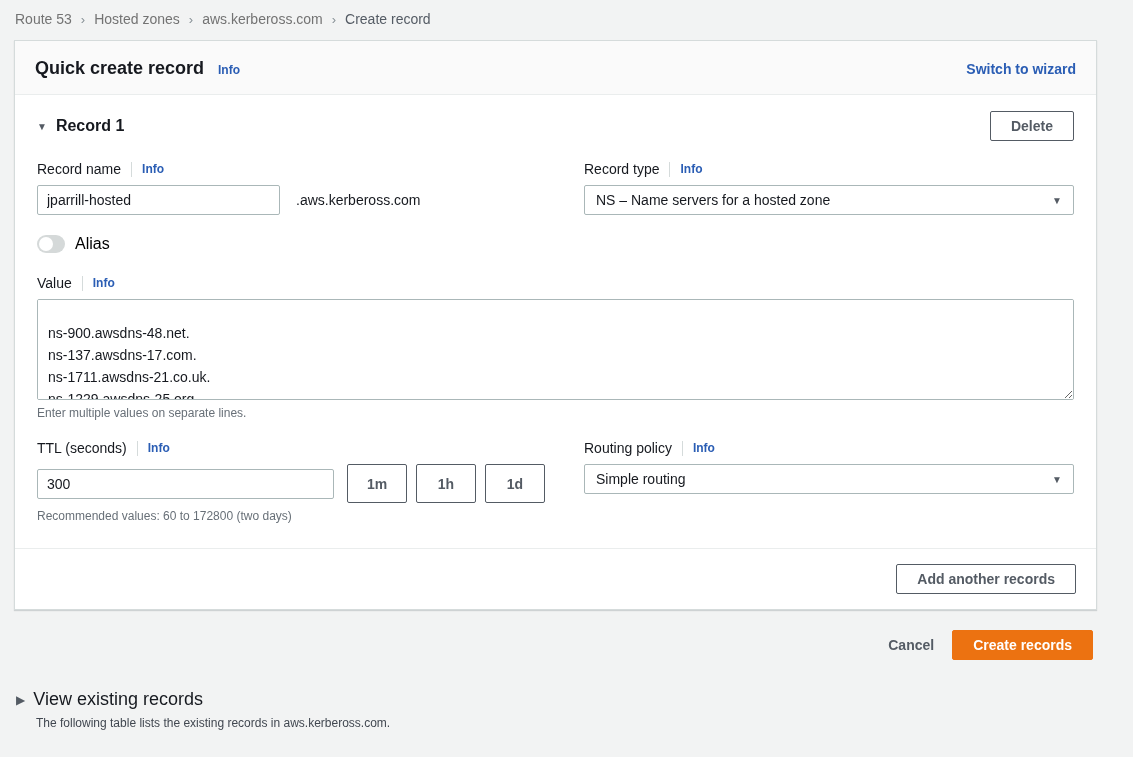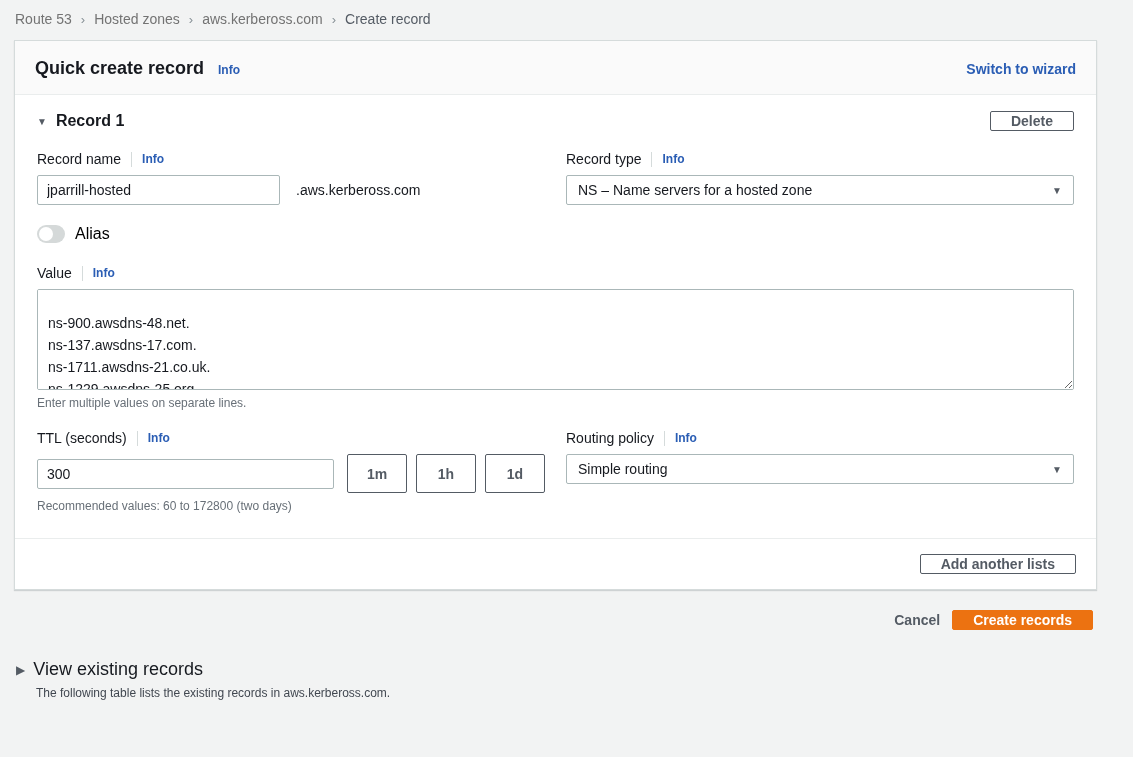--- a/index.html
+++ b/index.html
@@ -53,31 +53,31 @@
     display: flex; align-items: center; justify-content: space-between;
     margin-bottom: 20px;
   }
   .record-title-wrap { display: flex; align-items: center; }
   .disclosure-down { font-size: 10px; color: #545b64; margin-right: 9px; cursor: pointer; }
   .record-title { font-size: 16px; font-weight: 700; color: #16191f; }
 
   
   .btn {
     display: inline-flex; align-items: center; justify-content: center;
-    height: 20px; padding: 0 20px;
+    height: 30px; padding: 0 20px;
     background: #fff; border: 1px solid #545b64; border-radius: 2px;
     color: #545b64; font-weight: 700; font-size: 14px;
     font-family: inherit; cursor: pointer; white-space: nowrap;
   }
   .btn-primary { background: #ec7211; border-color: #ec7211; color: #fff; }
   .btn-link { background: transparent; border: none; padding: 0 4px; }
   .btn-ttl { min-width: 60px; padding: 0 10px; height: 39px; }
 
   
-  .grid-2 { display: grid; grid-template-columns: 508px 1fr; column-gap: 21px; }
+  .grid-2 { display: grid; grid-template-columns: 508px 1fr; column-gap: 39px; }
   .field-label-row { display: flex; align-items: center; margin-bottom: 8px; }
   .field-label { font-size: 14px; color: #16191f; }
   .label-divider {
     width: 1px; height: 15px; background: #d5dbdb; margin: 0 10px;
   }
   .hint { font-size: 12px; color: #687078; margin-top: 6px; }
 
   .text-input {
     height: 30px; border: 1px solid #aab7b8; border-radius: 2px;
     padding: 0 9px; font-size: 14px; color: #16191f;
@@ -126,21 +126,21 @@
   .card-footer {
     border-top: 1px solid #eaeded;
     margin-top: 25px;
     padding: 15px 20px;
     display: flex; justify-content: flex-end;
   }
 
   
   .page-actions {
     margin: 20px 40px 0 14px;
-    display: flex; align-items: center; justify-content: flex-end; gap: 8px;
+    display: flex; align-items: center; justify-content: flex-end; gap: 14px;
   }
 
   
   .existing {
     margin: 29px 16px 0 16px;
   }
   .existing-title-row { display: flex; align-items: center; cursor: pointer; }
   .disclosure-right { font-size: 12px; color: #545b64; margin-right: 8px; }
   .existing-title { font-size: 18px; font-weight: 400; color: #16191f; }
   .existing-desc { font-size: 12px; color: #414750; margin: 6px 0 0 20px; }
@@ -250,21 +250,21 @@
         <div class="select-box">
           <span class="select-value">Simple routing</span>
           <span class="select-arrow">▼</span>
         </div>
       </div>
     </div>
 
   </div>
 
   <div class="card-footer">
-    <button class="btn">Add another lists</button>
+    <button class="btn">Add another records</button>
   </div>
 </section>
 
 <div class="page-actions">
   <button class="btn btn-link">Cancel</button>
   <button class="btn btn-primary">Create records</button>
 </div>
 
 <div class="existing">
   <div class="existing-title-row">

